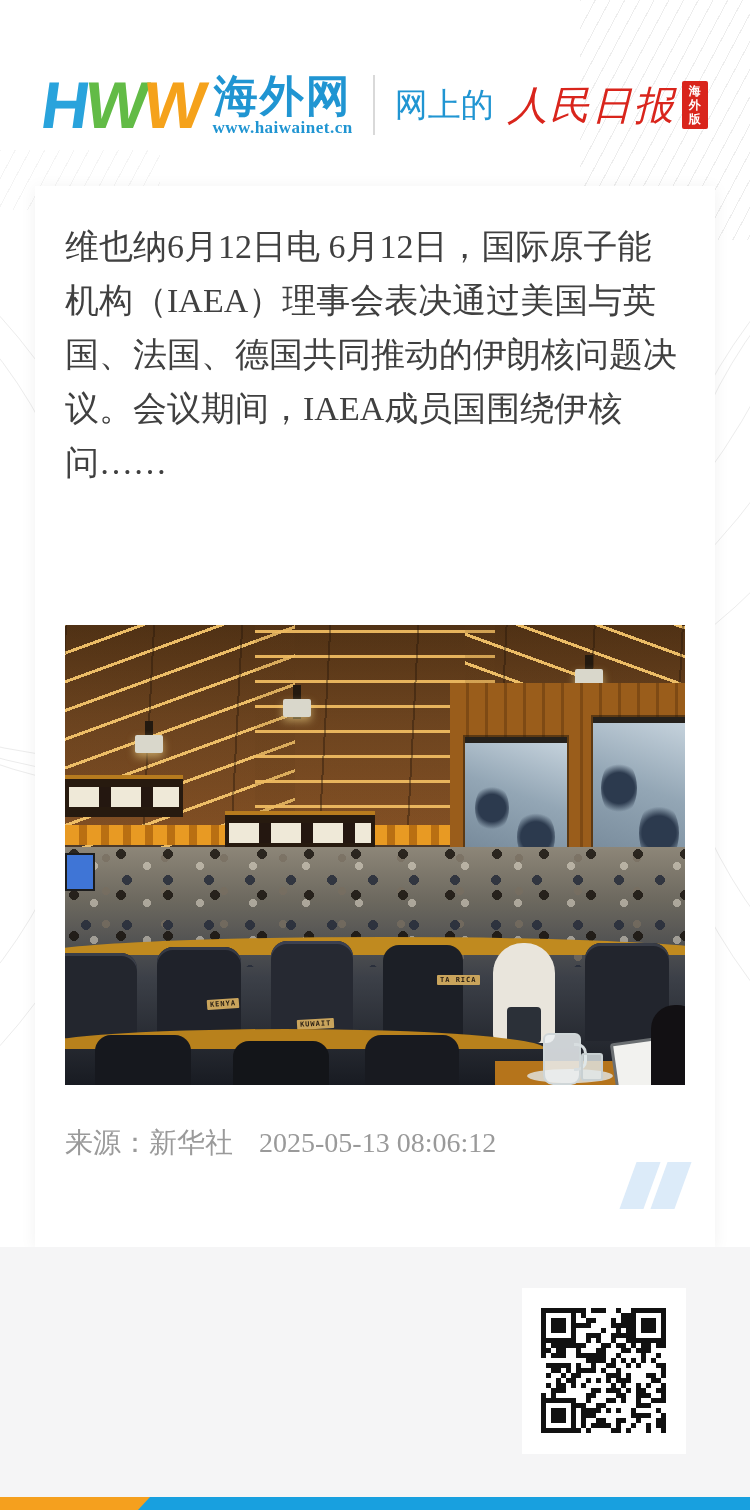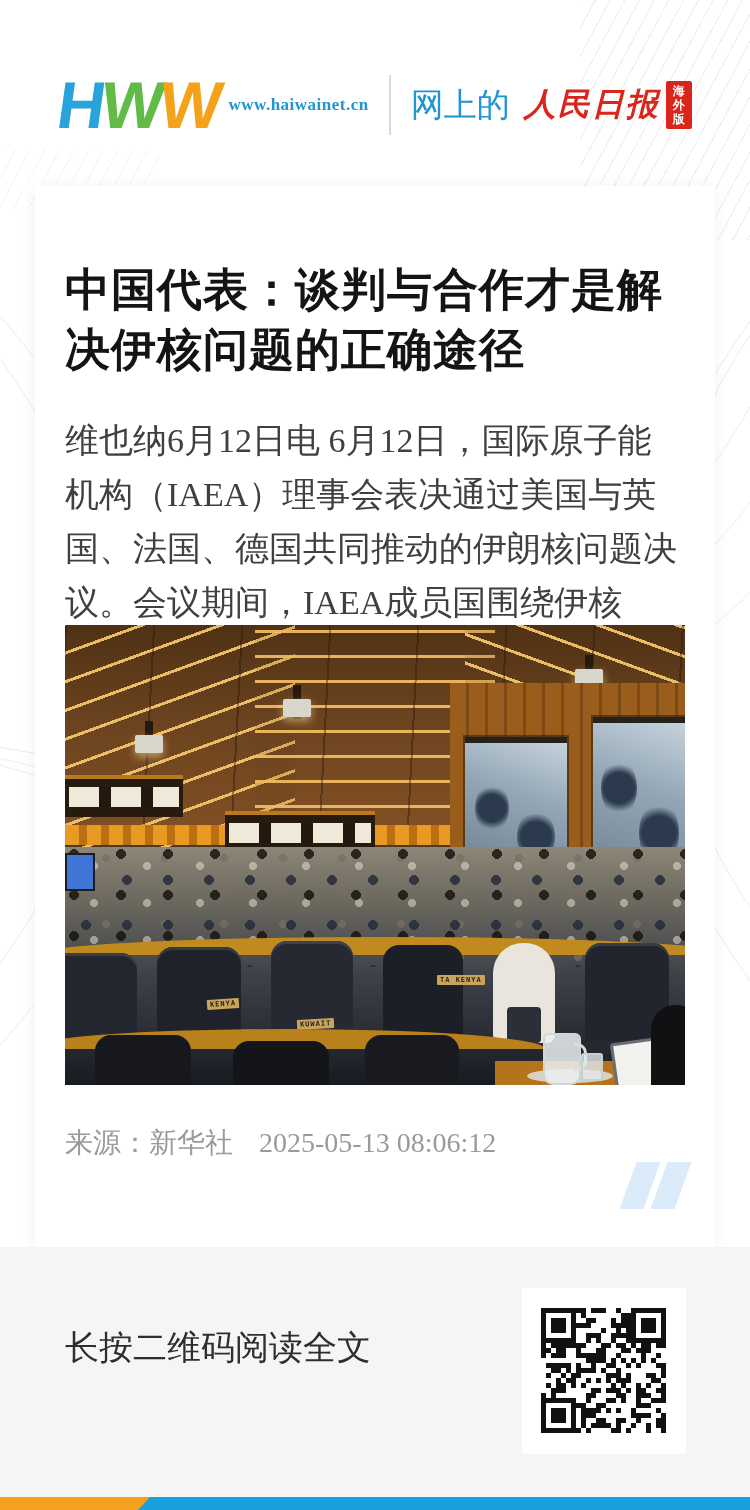--- a/index.html
+++ b/index.html
@@ -16,21 +16,21 @@
     align-items:center;justify-content:center;z-index:2;}
   .hww{font-weight:800;font-size:66px;line-height:66px;letter-spacing:-4px;
     transform:skewX(-8deg);text-shadow:1px 1px 0 #fff;}
   .hww .h{color:#29A3DC;} .hww .w1{color:#62BB46;} .hww .w2{color:#F5A21B;}
   .site-block{margin-left:10px;display:flex;flex-direction:column;align-items:center;}
   .site-name{color:#2095D2;font-weight:700;font-size:44px;line-height:46px;letter-spacing:2px;}
   .site-url{color:#2095D2;font-weight:700;font-size:17px;line-height:18px;letter-spacing:.5px;
     font-family:"Liberation Serif","DejaVu Serif",serif;}
   .brand-divider{width:2px;height:60px;background:#d9d9d9;margin:0 20px;}
   .tagline{color:#2095D2;font-size:33px;font-weight:400;margin-right:14px;}
-  .masthead{color:#D9251C;font-size:32px;font-weight:700;font-style:italic;
+  .masthead{color:#D9251C;font-size:40px;font-weight:400;font-style:italic;
     font-family:"Liberation Serif","DejaVu Serif",serif;letter-spacing:2px;}
   .edition-badge{margin-left:6px;width:26px;height:48px;background:#D9251C;border-radius:2px;
     display:flex;flex-direction:column;align-items:center;justify-content:center;}
   .edition-badge span{color:#fff;font-size:12px;line-height:14px;font-weight:700;}
 
   
   .card{position:absolute;left:35px;top:186px;width:680px;height:1061px;background:#fff;
     box-shadow:0 2px 16px rgba(0,0,0,.06);z-index:1;}
   .article-title{margin:74px 30px 0 30px;font-family:"Liberation Serif","DejaVu Serif",serif;
     font-weight:700;font-size:45px;line-height:60px;color:#141414;letter-spacing:1px;}
@@ -133,34 +133,34 @@
   <div class="bg-arc" style="left:-900px;top:160px;width:1000px;height:1000px;"></div>
   <div class="bg-arc" style="left:-940px;top:140px;width:1080px;height:1080px;"></div>
   <div class="bg-arc" style="left:660px;top:120px;width:1000px;height:1000px;"></div>
   <div class="bg-arc" style="left:640px;top:100px;width:1100px;height:1100px;"></div>
   <div class="bg-hatch" style="left:580px;top:0;width:170px;height:240px;"></div>
   <div class="bg-hatch" style="left:0;top:150px;width:160px;height:60px;opacity:.6;"></div>
 
   <div class="brand-bar">
     <div class="hww"><span class="h">H</span><span class="w1">W</span><span class="w2">W</span></div>
     <div class="site-block">
+      <div class="site-name">海外网</div>
       <div class="site-url">www.haiwainet.cn</div>
     </div>
     <div class="brand-divider"></div>
     <div class="tagline">网上的</div>
     <div class="masthead">人民日报</div>
     <div class="edition-badge">
       <span>海</span>
       <span>外</span>
       <span>版</span>
     </div>
   </div>
 
   <div class="card">
-    <div class="article-title">中国代表：谈判与合作才是解决伊核问题的正确途径</div>
     <div class="article-excerpt">维也纳6月12日电 6月12日，国际原子能机构（IAEA）理事会表决通过美国与英国、法国、德国共同推动的伊朗核问题决议。会议期间，IAEA成员国围绕伊核问……</div>
 
     <div class="photo">
       <div class="ceiling"></div>
       <div class="strips left"></div>
       <div class="strips mid"></div>
       <div class="strips right"></div>
       <div class="ceiling-seams"></div>
       <div class="projector" style="left:80px;top:96px;width:8px;height:30px;">
           <div class="box"></div>
@@ -203,21 +203,21 @@
       <div class="chair" style="left:-14px;top:328px;width:86px;height:92px;background:#23262e;box-shadow:inset 0 3px 0 #3a3e48;"></div>
       <div class="chair" style="left:92px;top:322px;width:84px;height:96px;background:#1f222a;box-shadow:inset 0 3px 0 #353944;"></div>
       <div class="chair" style="left:206px;top:316px;width:82px;height:100px;background:#262932;box-shadow:inset 0 3px 0 #3c4050;"></div>
       <div class="chair" style="left:318px;top:320px;width:80px;height:96px;background:#1c1f26;"></div>
       <div class="hijab">
           <i></i>
         </div>
       <div class="chair" style="left:520px;top:318px;width:84px;height:98px;background:#22252d;box-shadow:inset 0 3px 0 #383c46;"></div>
       <div class="nameplate" style="left:142px;top:374px;transform:rotate(-4deg);">KENYA</div>
       <div class="nameplate" style="left:232px;top:394px;transform:rotate(-3deg);">KUWAIT</div>
-      <div class="nameplate" style="left:372px;top:350px;">TA KENYA</div>
+      <div class="nameplate" style="left:372px;top:350px;">TA RICA</div>
       <div class="desk-arc" style="left:-40px;top:404px;width:520px;height:20px;background:#b8811c;"></div>
       <div class="desk-corner"></div>
       <div class="chair" style="left:30px;top:410px;width:96px;height:50px;background:#16181e;"></div>
       <div class="chair" style="left:168px;top:416px;width:96px;height:44px;background:#131519;"></div>
       <div class="chair" style="left:300px;top:410px;width:94px;height:50px;background:#181a20;"></div>
       <div class="doily"></div>
       <div class="pitcher">
           <i></i>
         </div>
       <div class="glass"></div>
@@ -228,21 +228,20 @@
     <div class="article-meta">
       <span class="src">来源：新华社</span><span>2025-05-13 08:06:12</span>
     </div>
     <div class="quote-mark">
         <div></div>
         <div></div>
       </div>
   </div>
 
   <div class="footer">
-    <div class="footer-instruction">长按二维码阅读全文</div>
     <div class="qr-tile">
       <div class="qr-code">
           <div style="position: absolute; left: 0px; top: 0px; width: 5px; height: 5px; background: rgb(17, 17, 17);"></div>
           <div style="position: absolute; left: 5px; top: 0px; width: 5px; height: 5px; background: rgb(17, 17, 17);"></div>
           <div style="position: absolute; left: 10px; top: 0px; width: 5px; height: 5px; background: rgb(17, 17, 17);"></div>
           <div style="position: absolute; left: 15px; top: 0px; width: 5px; height: 5px; background: rgb(17, 17, 17);"></div>
           <div style="position: absolute; left: 20px; top: 0px; width: 5px; height: 5px; background: rgb(17, 17, 17);"></div>
           <div style="position: absolute; left: 25px; top: 0px; width: 5px; height: 5px; background: rgb(17, 17, 17);"></div>
           <div style="position: absolute; left: 30px; top: 0px; width: 5px; height: 5px; background: rgb(17, 17, 17);"></div>
           <div style="position: absolute; left: 35px; top: 0px; width: 5px; height: 5px; background: rgb(17, 17, 17);"></div>

